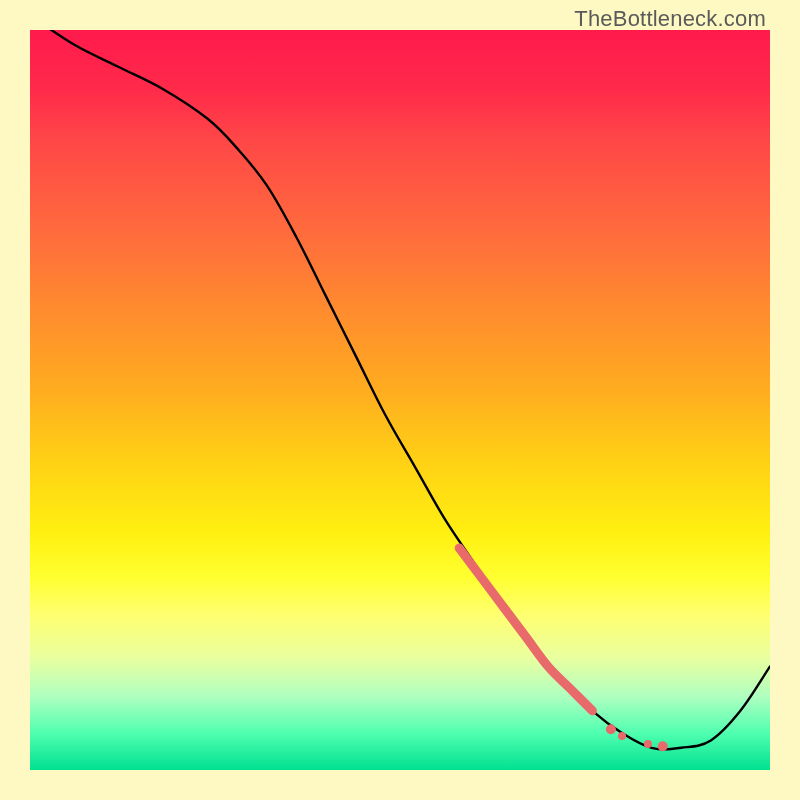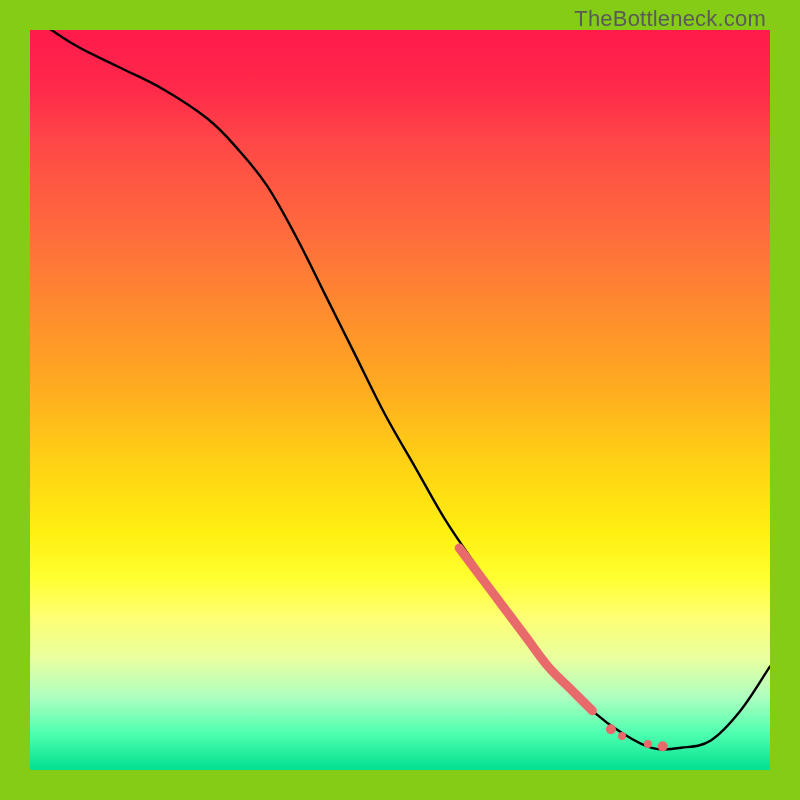--- a/index.html
+++ b/index.html
@@ -6,21 +6,21 @@
   body {
     width: 800px;
     height: 800px;
     background: #000;
     position: relative;
     font-family: Arial, Helvetica, sans-serif;
   }
   .frame {
     position: absolute;
     inset: 0;
-    background: #84cc16;
+    background: #fef9c3;
   }
   .plot-area {
     position: absolute;
     left: 30px;
     top: 30px;
     width: 740px;
     height: 740px;
     overflow: hidden;
   }
   .gradient {

